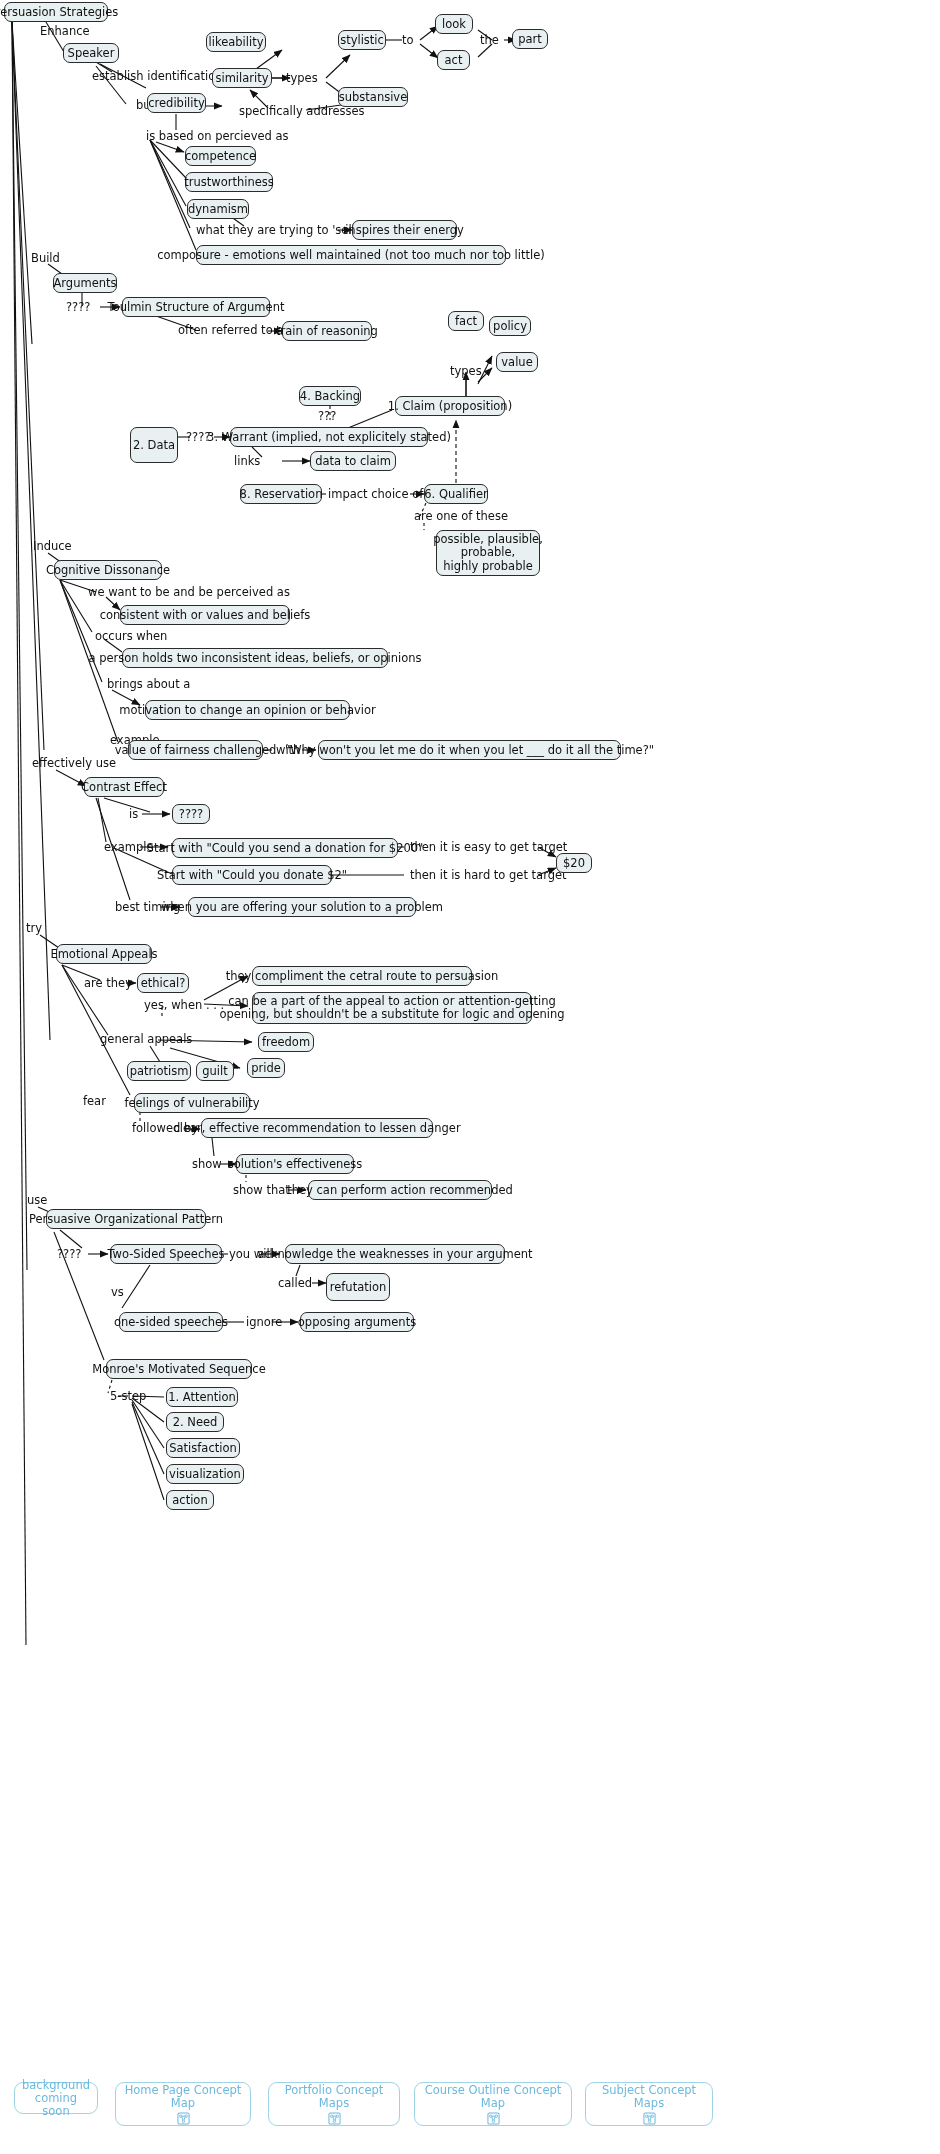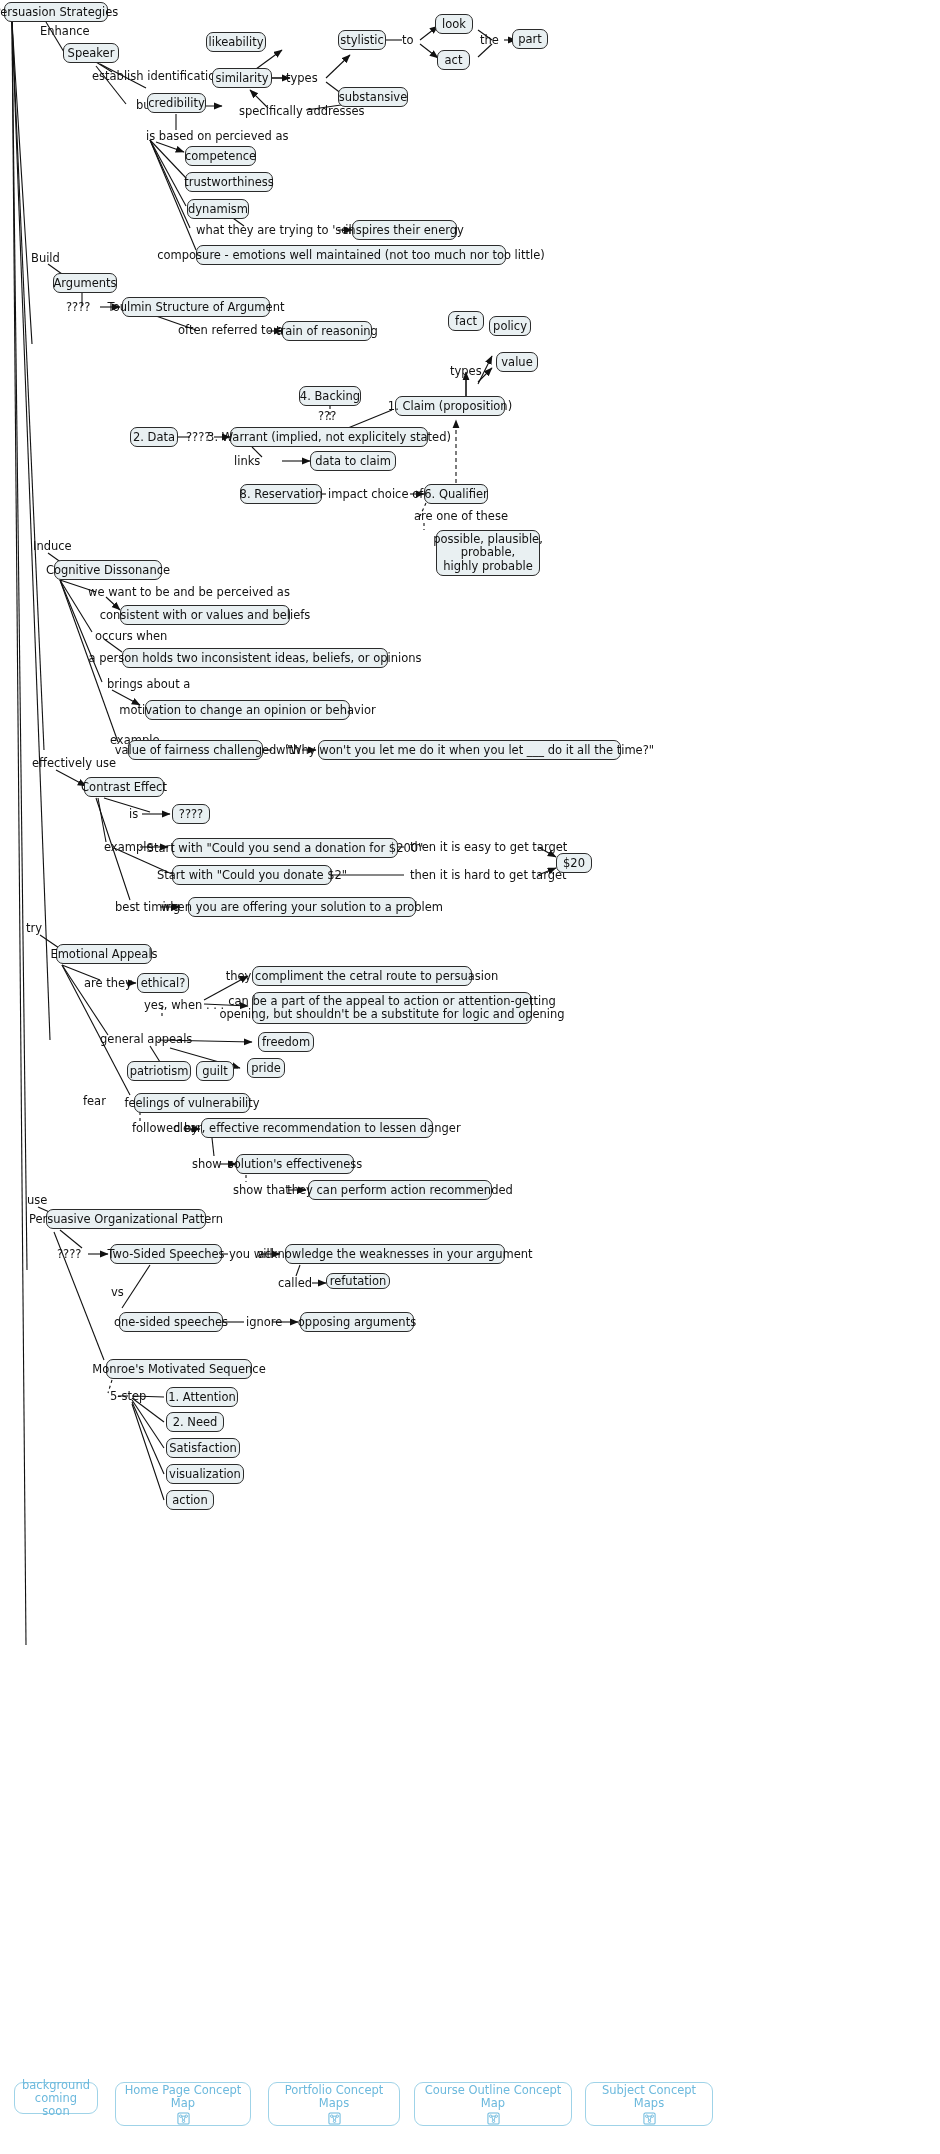--- a/index.html
+++ b/index.html
@@ -269,34 +269,34 @@
   <div class="node" style="left:185px;top:146px;width:71px;height:20px;">competence</div>
   <div class="node" style="left:185px;top:172px;width:88px;height:20px;">trustworthiness</div>
   <div class="node" style="left:187px;top:199px;width:62px;height:20px;">dynamism</div>
   <div class="lbl" style="left:196px;top:224px;">what they are trying to 'sell'</div>
   <div class="node" style="left:352px;top:220px;width:105px;height:20px;">inspires their energy</div>
   <div class="node" style="left:196px;top:245px;width:310px;height:20px;">composure - emotions well maintained (not too much nor too little)</div>
 
   <div class="lbl" style="left:31px;top:252px;">Build</div>
   <div class="node" style="left:53px;top:273px;width:64px;height:20px;">Arguments</div>
   <div class="lbl" style="left:66px;top:301px;">????</div>
-  <div class="node" style="left:122px;top:297px;width:148px;height:20px;">Toulmin Structure of Argument</div>
+  <div class="node" style="left:122px;top:297px;width:148px;height:20px;border-radius:6px;">Toulmin Structure of Argument</div>
   <div class="lbl" style="left:178px;top:324px;">often referred to as</div>
   <div class="node" style="left:282px;top:321px;width:90px;height:20px;">train of reasoning</div>
 
   <div class="node" style="left:448px;top:311px;width:36px;height:20px;">fact</div>
   <div class="node" style="left:489px;top:316px;width:42px;height:20px;">policy</div>
   <div class="node" style="left:496px;top:352px;width:42px;height:20px;">value</div>
   <div class="lbl" style="left:450px;top:365px;">types</div>
 
   <div class="node" style="left:299px;top:386px;width:62px;height:20px;">4. Backing</div>
   <div class="lbl" style="left:318px;top:410px;">???</div>
   <div class="node" style="left:395px;top:396px;width:110px;height:20px;">1. Claim (proposition)</div>
 
-  <div class="node" style="left:130px;top:427px;width:48px;height:20px;">2. Data</div>
+  <div class="node" style="left:130px;top:427px;width:48px;height:36px;">2. Data</div>
   <div class="lbl" style="left:186px;top:431px;">????</div>
   <div class="node" style="left:230px;top:427px;width:198px;height:20px;">3. Warrant (implied, not explicitely stated)</div>
   <div class="lbl" style="left:234px;top:455px;">links</div>
   <div class="node" style="left:310px;top:451px;width:86px;height:20px;">data to claim</div>
 
   <div class="node" style="left:240px;top:484px;width:82px;height:20px;">8. Reservation</div>
   <div class="lbl" style="left:328px;top:488px;">impact choice of</div>
   <div class="node" style="left:424px;top:484px;width:64px;height:20px;">6. Qualifier</div>
   <div class="lbl" style="left:414px;top:510px;">are one of these</div>
   <div class="node multiline" style="left:422px;top:530px;width:104px;height:46px;margin-left:14px;">possible, plausible,
@@ -351,21 +351,21 @@
   <div class="lbl" style="left:233px;top:1184px;">show that</div>
   <div class="node" style="left:308px;top:1180px;width:184px;height:20px;">they can perform action recommended</div>
 
   <div class="lbl" style="left:27px;top:1194px;">use</div>
   <div class="node" style="left:46px;top:1209px;width:160px;height:20px;">Persuasive Organizational Pattern</div>
   <div class="lbl" style="left:57px;top:1248px;">????</div>
   <div class="node" style="left:110px;top:1244px;width:112px;height:20px;">Two-Sided Speeches</div>
   <div class="lbl" style="left:229px;top:1248px;">you will</div>
   <div class="node" style="left:285px;top:1244px;width:220px;height:20px;">acknowledge the weaknesses in your argument</div>
   <div class="lbl" style="left:278px;top:1277px;">called</div>
-  <div class="node" style="left:326px;top:1273px;width:64px;height:16px;">refutation</div>
+  <div class="node" style="left:326px;top:1273px;width:64px;height:28px;">refutation</div>
   <div class="lbl" style="left:111px;top:1286px;">vs</div>
   <div class="node" style="left:119px;top:1312px;width:104px;height:20px;">one-sided speeches</div>
   <div class="lbl" style="left:246px;top:1316px;">ignore</div>
   <div class="node" style="left:300px;top:1312px;width:114px;height:20px;">opposing arguments</div>
 
   <div class="node" style="left:106px;top:1359px;width:146px;height:20px;">Monroe's Motivated Sequence</div>
   <div class="lbl" style="left:110px;top:1390px;">5-step</div>
   <div class="node" style="left:166px;top:1387px;width:72px;height:20px;">1. Attention</div>
   <div class="node" style="left:166px;top:1412px;width:58px;height:20px;">2. Need</div>
   <div class="node" style="left:166px;top:1438px;width:74px;height:20px;">Satisfaction</div>

